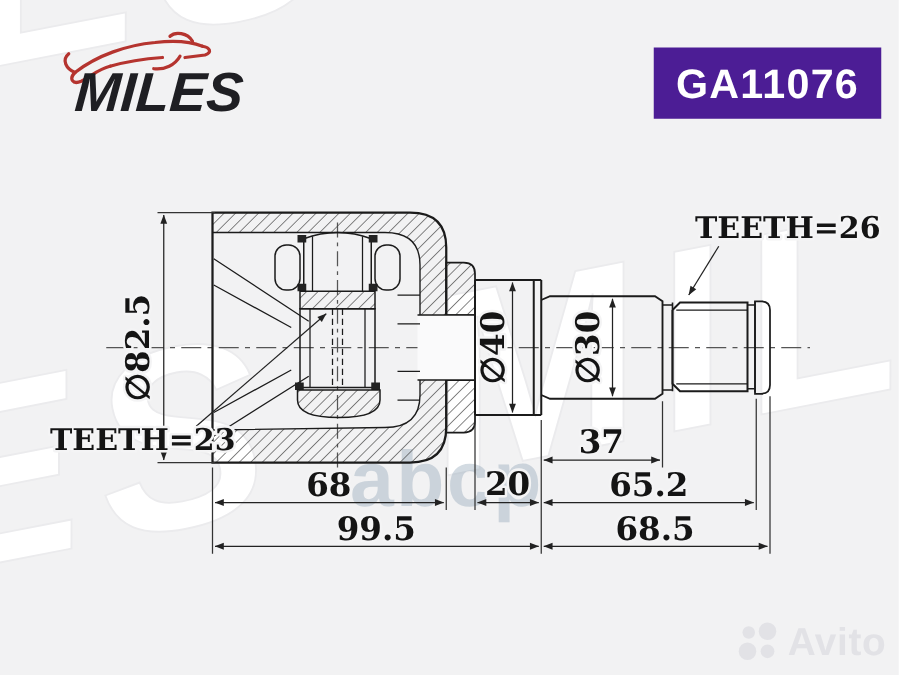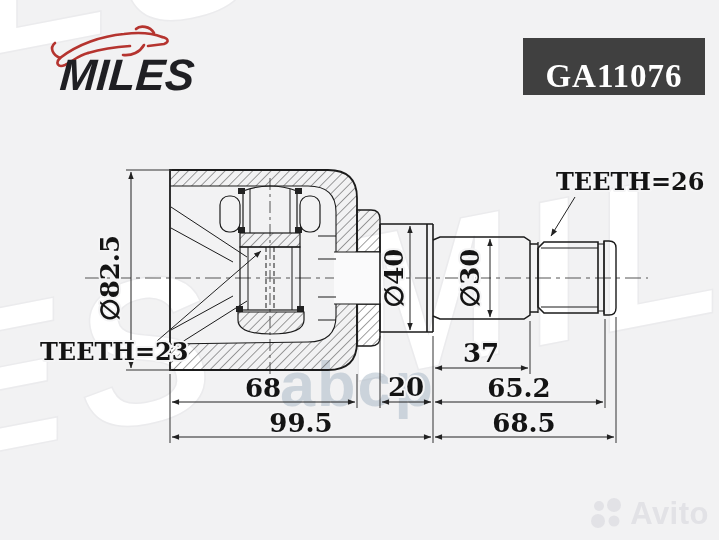--- a/index.html
+++ b/index.html
@@ -37,21 +37,21 @@
   .logo{position:absolute;left:46px;top:22px;z-index:4;}
   .logo-text{
     position:absolute;left:14px;top:28px;
     font-style:italic;font-weight:900;font-size:44px;letter-spacing:0px;
     color:#1f1f23;transform:skewX(-4deg);
   }
   .hare{position:absolute;left:0;top:0;}
   
   .part-badge{
     position:absolute;left:523px;top:38px;width:182px;height:57px;z-index:4;
-    background:#404040;display:flex;align-items:flex-end;justify-content:center;font-family:Liberation Serif, serif;
+    background:#4c1d95;display:flex;align-items:center;justify-content:center;
   }
   .part-badge span{
     color:#ffffff;font-weight:900;font-size:33px;letter-spacing:1px;
   }
   
   .avito{
     position:absolute;right:10px;bottom:8px;z-index:4;
     display:flex;align-items:center;gap:5px;
     color:#e2e2e6;font-weight:900;font-size:31px;letter-spacing:.5px;
     user-select:none;

